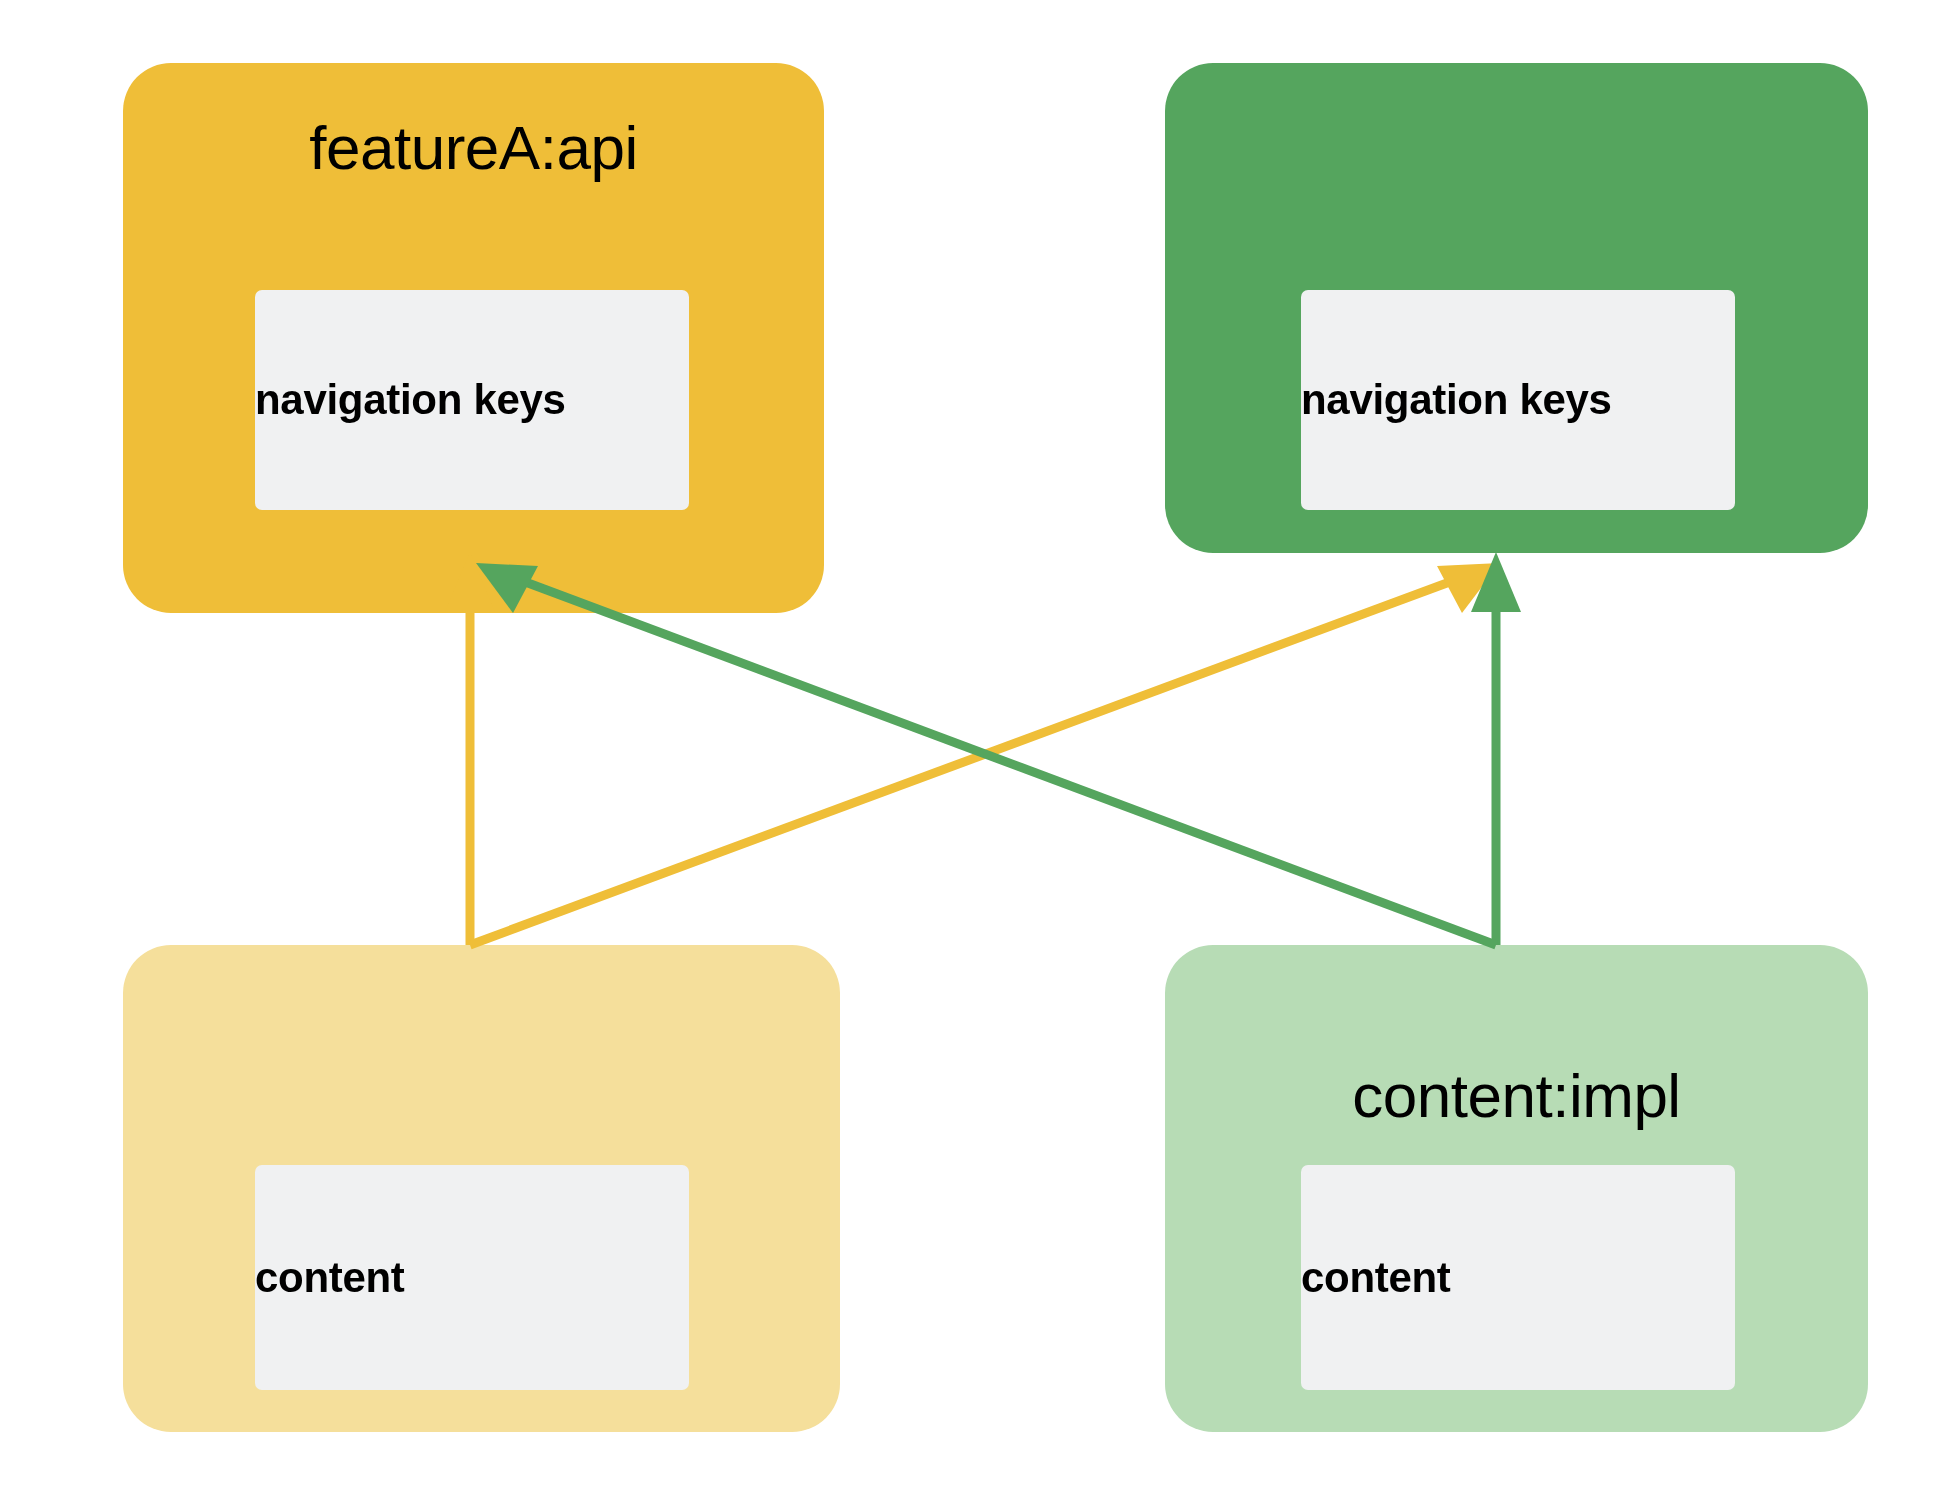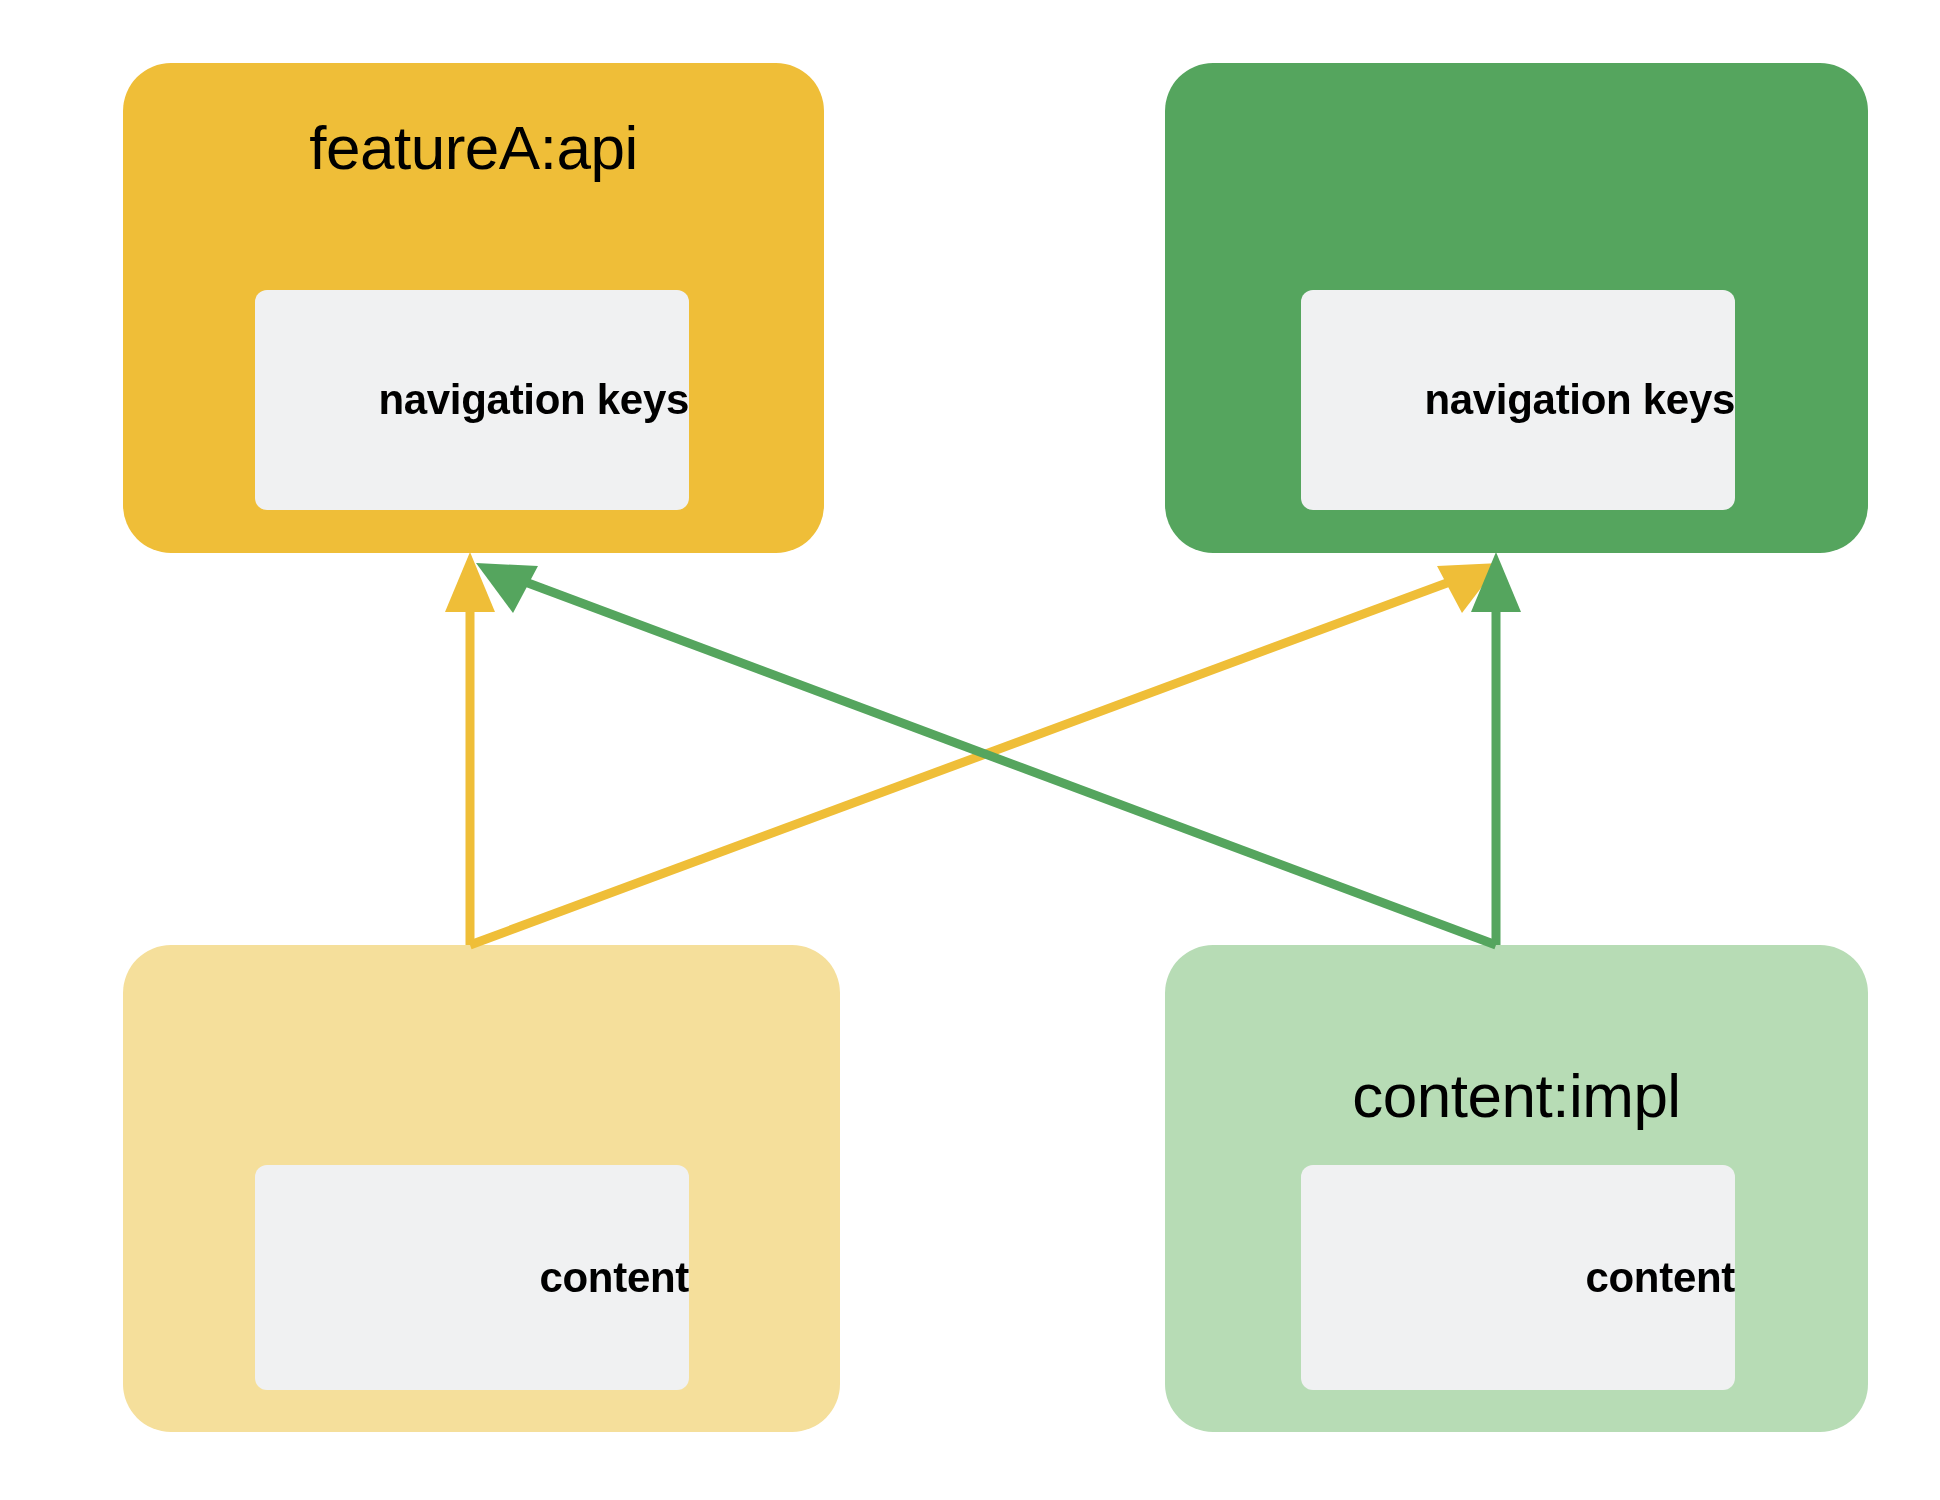--- a/index.html
+++ b/index.html
@@ -30,35 +30,35 @@
     font-weight: 400;
     color: #000000;
     letter-spacing: -0.5px;
     line-height: 1;
     white-space: nowrap;
   }
   .slot {
     position: absolute;
     box-sizing: border-box;
     background: #F0F1F2;
-    border-radius: 12px;
+    border-radius: 7px;
     display: flex;
     align-items: center;
-    justify-content: flex-end;
+    justify-content: flex-start;
   }
   .slot-label {
     font-size: 42px;
     font-weight: 700;
     color: #000000;
     letter-spacing: -0.3px;
     white-space: nowrap;
   }
 
   
-  #node-featureA-api    { left: 123px;  top: 63px;   width: 701px; height: 490px; }
+  #node-featureA-api    { left: 123px;  top: 63px;   width: 701px; height: 550px; }
   #node-featureB-api    { left: 1165px; top: 63px;   width: 703px; height: 490px; }
   #node-featureA-impl   { left: 123px;  top: 945px;  width: 717px; height: 487px; }
   #node-featureB-impl   { left: 1165px; top: 945px;  width: 703px; height: 487px; }
 
   #node-featureA-api  .node-title  { margin-top: 54px; }
   #node-featureB-api  .node-title  { margin-top: 54px; }
   #node-featureA-impl .node-title  { margin-top: 120px; }
   #node-featureB-impl .node-title  { margin-top: 120px; }
 
   #slot-featureA-api  { left: 132px; top: 227px; width: 434px; height: 220px; }

